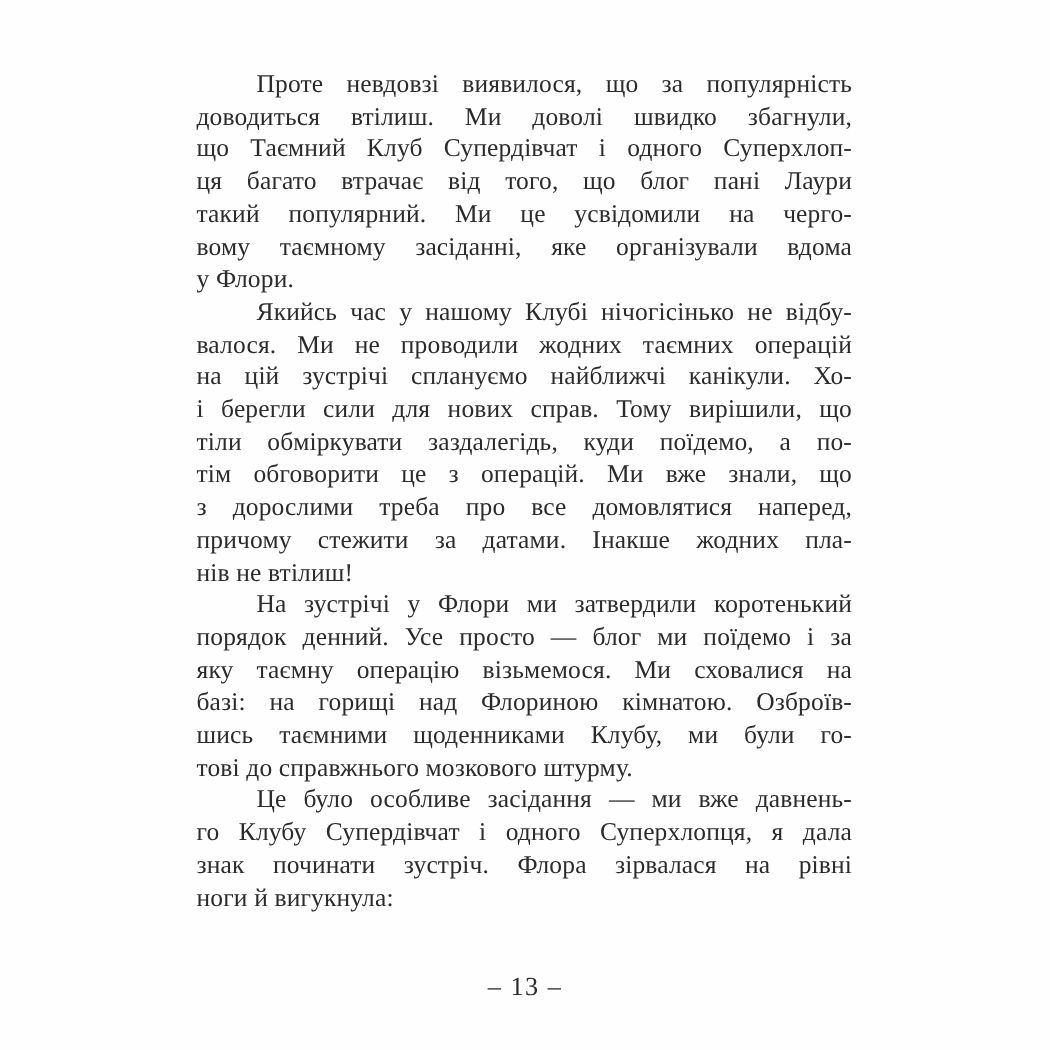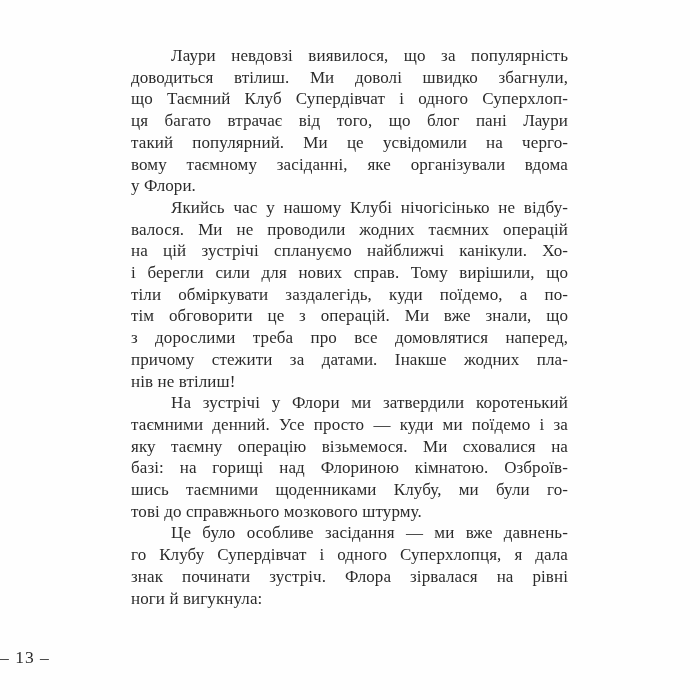--- a/index.html
+++ b/index.html
@@ -44,55 +44,55 @@
   .line.last {
     text-align: right;
     text-align-last: left;
     -moz-text-align-last: left;
   }
   .folio {
     position: absolute;
     top: 646px;
     left: 0;
     width: 700px;
-    text-align: left;
+    text-align: center;
     font-size: 17.5px;
     line-height: 22px;
     letter-spacing: 1px;
     color: #2b2b2b;
   }
 </style>
 </head>
 <body>
 
 <div class="book-page" style="background: rgb(254, 254, 254); color: rgb(43, 43, 43);">
   <div class="text-block">
       <div class="paragraph">
-        <div class="line first">Лаури невдовзі виявилося, що за популярність</div>
+        <div class="line first">Проте невдовзі виявилося, що за популярність</div>
         <div class="line">доводиться втілиш. Ми доволі швидко збагнули,</div>
         <div class="line">що Таємний Клуб Супердівчат і одного Суперхлоп-</div>
         <div class="line">ця багато втрачає від того, що блог пані Лаури</div>
         <div class="line">такий популярний. Ми це усвідомили на черго-</div>
         <div class="line">вому таємному засіданні, яке організували вдома</div>
         <div class="line last">у Флори.</div>
       </div>
       <div class="paragraph">
         <div class="line first">Якийсь час у нашому Клубі нічогісінько не відбу-</div>
         <div class="line">валося. Ми не проводили жодних таємних операцій</div>
         <div class="line">на цій зустрічі сплануємо найближчі канікули. Хо-</div>
         <div class="line">і берегли сили для нових справ. Тому вирішили, що</div>
         <div class="line">тіли обміркувати заздалегідь, куди поїдемо, а по-</div>
         <div class="line">тім обговорити це з операцій. Ми вже знали, що</div>
         <div class="line">з дорослими треба про все домовлятися наперед,</div>
         <div class="line">причому стежити за датами. Інакше жодних пла-</div>
         <div class="line last">нів не втілиш!</div>
       </div>
       <div class="paragraph">
         <div class="line first">На зустрічі у Флори ми затвердили коротенький</div>
-        <div class="line">таємними денний. Усе просто — куди ми поїдемо і за</div>
+        <div class="line">порядок денний. Усе просто — блог ми поїдемо і за</div>
         <div class="line">яку таємну операцію візьмемося. Ми сховалися на</div>
         <div class="line">базі: на горищі над Флориною кімнатою. Озброїв-</div>
         <div class="line">шись таємними щоденниками Клубу, ми були го-</div>
         <div class="line last">тові до справжнього мозкового штурму.</div>
       </div>
       <div class="paragraph">
         <div class="line first">Це було особливе засідання — ми вже давнень-</div>
         <div class="line">го Клубу Супердівчат і одного Суперхлопця, я дала</div>
         <div class="line">знак починати зустріч. Флора зірвалася на рівні</div>
         <div class="line last">ноги й вигукнула:</div>

